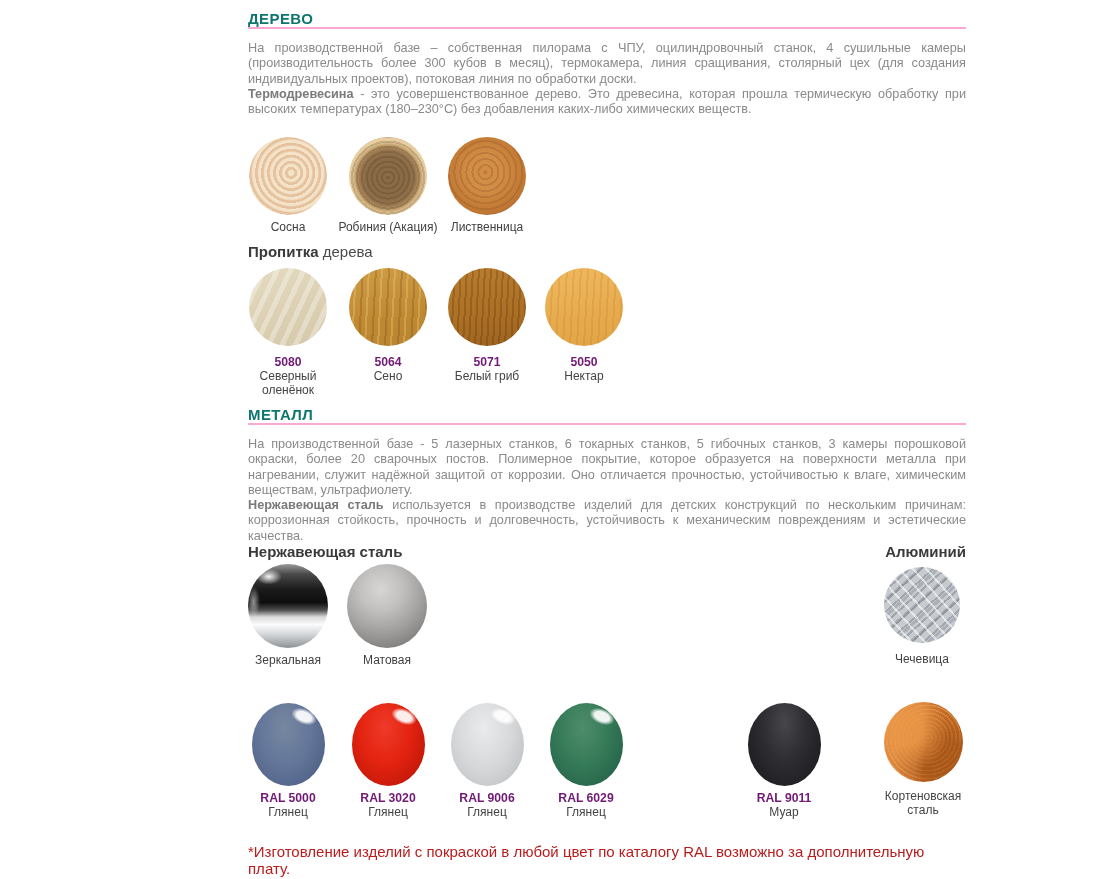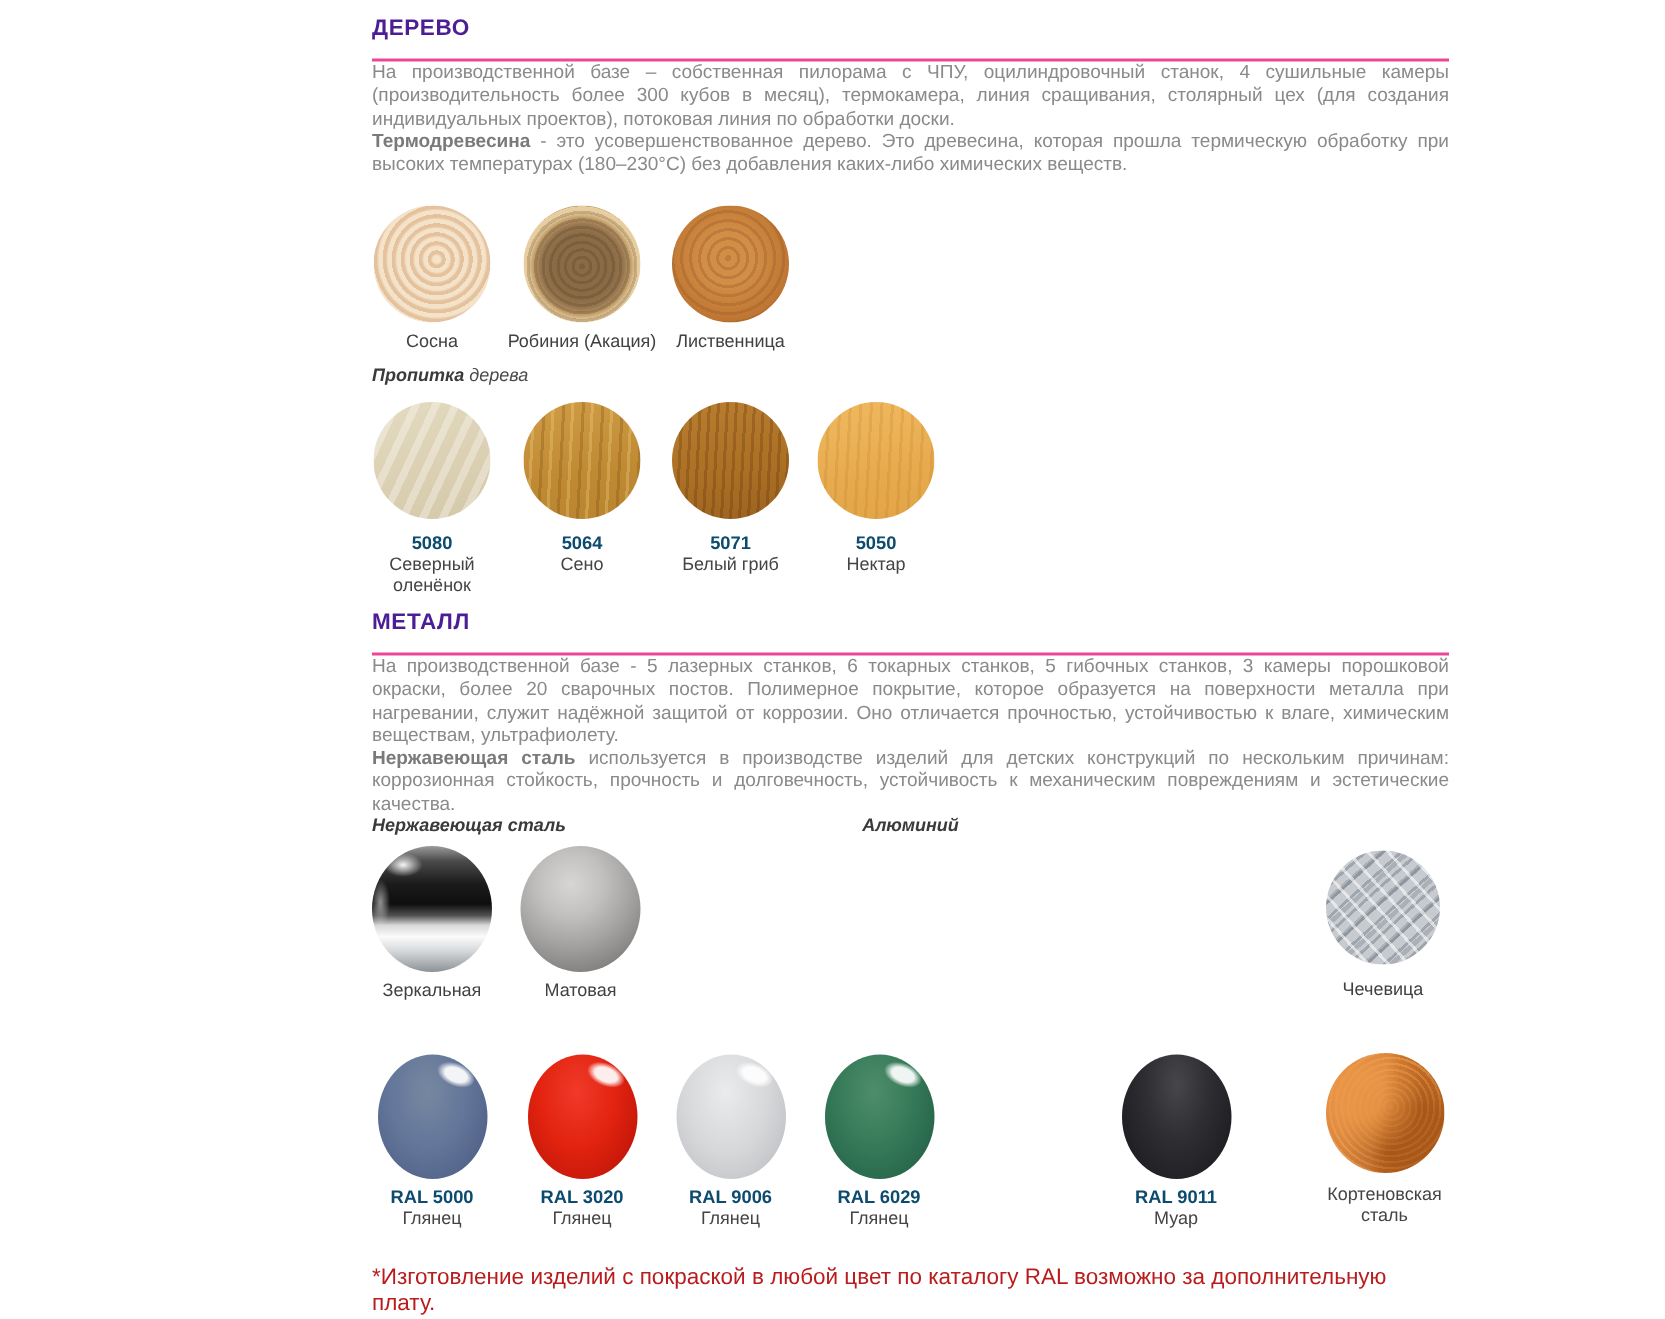--- a/index.html
+++ b/index.html
@@ -1,34 +1,34 @@
 <!DOCTYPE html>
 <html lang="ru"><head>
 <meta charset="utf-8">
 <style>
   html,body{margin:0;padding:0;background:#ffffff;}
   .page{position:relative;width:1110px;height:879px;background:#ffffff;overflow:hidden;
         font-family:"Liberation Sans", sans-serif;}
   
   .sec-head{position:absolute;left:248px;width:718px;font-size:15px;font-weight:700;
-            color:#4c1d95;letter-spacing:.4px;border-bottom:2px solid #ec4899;padding-bottom:12px;}
+            color:#0f766e;letter-spacing:.4px;border-bottom:2px solid #f9a8d4;padding-bottom:0;}
   
   .copy{position:absolute;left:248px;width:718px;font-size:12.7px;line-height:15.3px;
         color:#8a8a8a;text-align:justify;}
   .copy p{margin:0;}
   .copy .term{font-weight:700;color:#7a7a7a;}
   
-  .subhead{position:absolute;left:248px;width:718px;font-size:12px;color:#3a3a3a;font-weight:600;font-style:italic;}
+  .subhead{position:absolute;left:248px;width:718px;font-size:15px;color:#3a3a3a;font-weight:600;}
   .subhead .light{font-weight:400;color:#4a4a4a;}
-  .subhead.right{text-align:center;}
+  .subhead.right{text-align:right;}
   
   .col{position:absolute;width:120px;text-align:center;}
   .sw{border-radius:50%;margin:0 auto;position:relative;}
   .lbl{margin-top:5px;font-size:12px;line-height:14px;color:#414141;}
-  .lbl .code{font-weight:700;font-size:12.2px;color:#0c4a6e;}
+  .lbl .code{font-weight:700;font-size:12.2px;color:#701a75;}
   .lbl .name{font-weight:400;color:#444;}
   .narrow{width:92px;margin-left:auto;margin-right:auto;}
   .cw{width:100px;margin-left:auto;margin-right:auto;}
   
   .pine{width:78px;height:78px;
     background:
       radial-gradient(circle at 50% 50%, rgba(0,0,0,0) 0 82%, rgba(203,150,100,.95) 88%, rgba(168,116,74,.95) 100%),
       repeating-radial-gradient(circle at 54% 46%, #f4e2c9 0 2.5px, #e5c29e 4px 6px);}
   .robinia{width:78px;height:78px;
     background:

